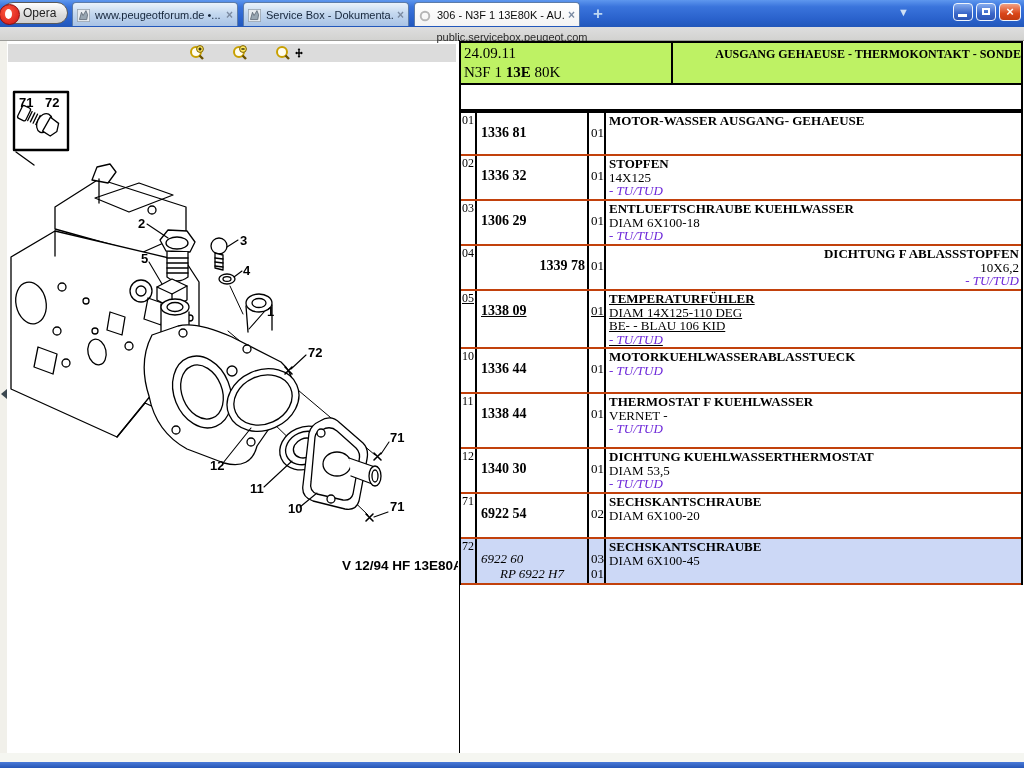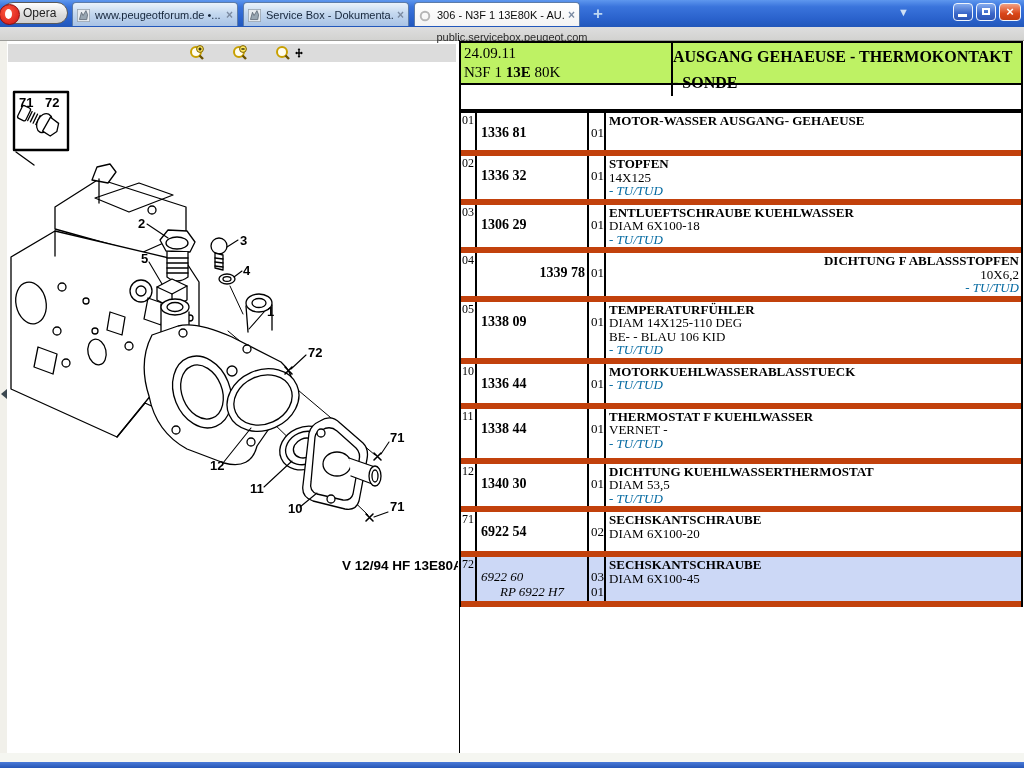--- a/index.html
+++ b/index.html
@@ -45,35 +45,35 @@
   .zoomstrip{position:absolute;left:8px;top:44px;width:448px;height:18px;background:#dcdcdc;
     display:flex;align-items:center;padding-left:180px;box-sizing:border-box;gap:19px;}
   .zoomicon{width:24px;height:16px;display:inline-block;}
   .pane-divider{position:absolute;left:459px;top:40px;width:1px;height:713px;background:#000;}
   .diagram{position:absolute;left:0;top:41px;width:458px;height:545px;}
   
   .right-table{position:absolute;left:459px;top:41px;width:564px;color:#000;
     font-family:"Liberation Serif","DejaVu Serif",serif;}
   .hdr{display:grid;grid-template-columns:212px 1fr;border:2px solid #000;height:44px;box-sizing:border-box;background:#bef264;}
   .hdr-left{border-right:2px solid #000;padding:1px 3px;font-size:15px;line-height:19px;}
-  .hdr-right{text-align:left;font-weight:bold;font-size:16px;line-height:26px;padding-top:1px;}
+  .hdr-right{text-align:right;font-weight:bold;font-size:12px;line-height:20px;padding-top:1px;}
   .gap{height:24px;border-left:2px solid #000;border-right:2px solid #000;box-sizing:border-box;}
   .thick{height:4px;background:#000;}
   .tbody{border-left:2px solid #000;border-right:2px solid #000;box-sizing:border-box;}
-  .prow{display:grid;grid-template-columns:16px 112px 17px 1fr;border-bottom:6px solid #c2410c;box-sizing:border-box;background:#fff;}
+  .prow{display:grid;grid-template-columns:16px 112px 17px 1fr;border-bottom:2px solid #c2410c;box-sizing:border-box;background:#fff;}
   .prow.hl{background:#ccd8f6;}
   .prow>div{box-sizing:border-box;}
   .c-ref{border-right:2px solid #000;font-size:12px;padding:1px 1px;line-height:13px;}
   .c-part{border-right:2px solid #000;font-size:14px;font-weight:bold;padding:12px 2px 2px 4px;line-height:15px;}
   .c-part.it{font-weight:normal;font-style:italic;font-size:13px;}
   .psub{text-align:center;font-style:italic;font-weight:normal;font-size:13px;padding-right:2px;}
   .c-qty{border-right:2px solid #000;font-size:13px;padding:12px 0 0 2px;line-height:15px;}
   .c-desc{font-size:13px;padding:1px 2px 1px 3px;line-height:13.5px;border-radius:11px;}
   .dl.b{font-weight:bold;}
-  .dl.g{color:#0369a1;font-style:italic;}
+  .dl.g{color:#6d28d9;font-style:italic;}
   
   .footstrip{position:absolute;left:0;top:753px;width:1024px;height:9px;background:#f5f6f1;}
   .bluebar{position:absolute;left:0;top:762px;width:1024px;height:6px;background:linear-gradient(#4a7ad8,#2656b6);}
   svg text{font-family:"Liberation Sans",sans-serif;}
 </style>
 </head>
 <body>
 
 <div class="titlebar">
   <div class="opera-btn">
@@ -359,21 +359,21 @@
         </div>
         <div class="c-qty">
           <div>01</div>
         </div>
         <div class="c-desc">
           <div class="dl b">DICHTUNG F ABLASSSTOPFEN</div>
           <div class="dl n">10X6,2</div>
           <div class="dl g">- TU/TUD</div>
         </div>
       </div>
-      <div class="prow" style="min-height: 55px;">
+      <div class="prow" style="min-height: 55px; text-decoration: underline;">
         <div class="c-ref">05</div>
         <div class="c-part">
           <div>1338 09</div>
         </div>
         <div class="c-qty">
           <div>01</div>
         </div>
         <div class="c-desc">
           <div class="dl b">TEMPERATURFÜHLER</div>
           <div class="dl n">DIAM 14X125-110 DEG</div>

